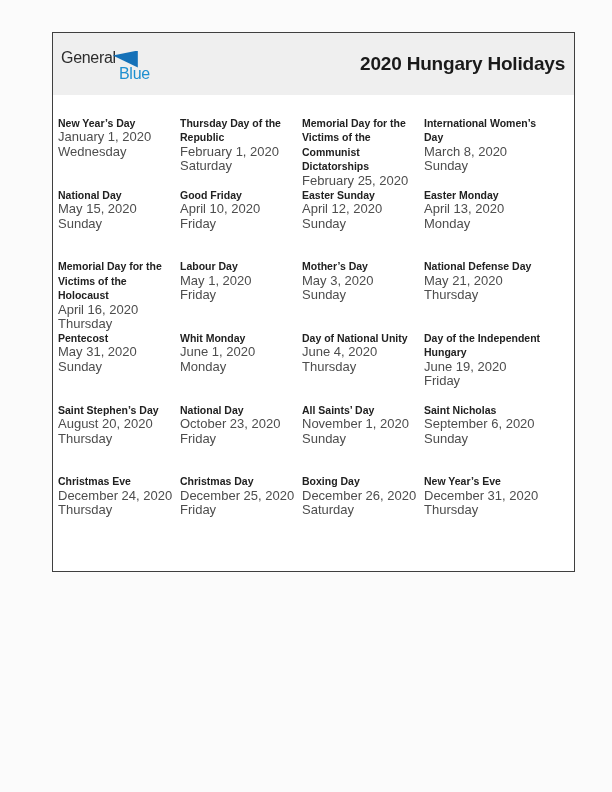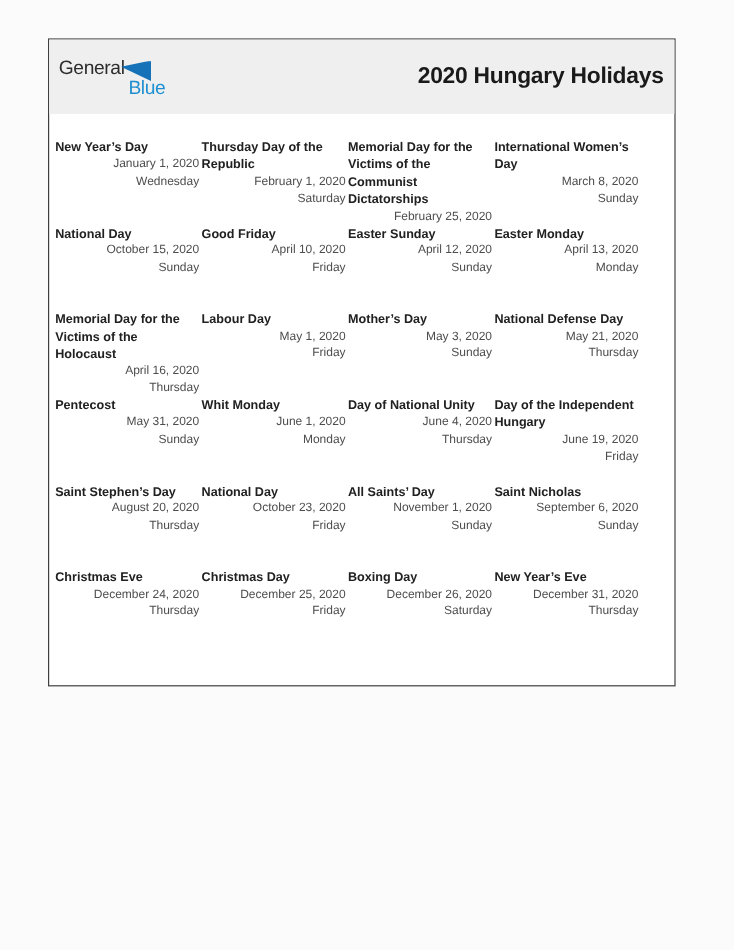--- a/index.html
+++ b/index.html
@@ -4,21 +4,21 @@
 <style>
   * { margin:0; padding:0; box-sizing:border-box; }
   html,body { width:612px; height:792px; }
   body {
     background: var(--canvas-bg, #fbfbfb);
     font-family: "Liberation Sans", "DejaVu Sans", sans-serif;
     position: relative;
     overflow: hidden;
   }
   .page {
-    position:absolute; left:40px; top:32px;
+    position:absolute; left:52px; top:32px;
     width:523px; height:540px;
     background: var(--page-bg, #ffffff);
     border:1px solid var(--page-border, #3f3f3f);
   }
   .header {
     height:62px;
     background: var(--header-bg, #efefef);
     display:flex; align-items:center; justify-content:space-between;
     padding:0 9px 0 8px;
   }
@@ -48,23 +48,22 @@
     grid-template-columns:repeat(4, 120px);
     column-gap:2px;
     grid-auto-rows:71.7px;
   }
   .cell { overflow:visible; }
   .hname {
     font-size:10.5px; line-height:14.4px; font-weight:bold;
     color: var(--holiday-name-text, #212121);
   }
   .hdate, .hday {
-    font-size:10px; line-height:14.4px;
+    font-size:13px; line-height:14.4px;
     color: var(--holiday-meta-text, #4d4d4d);
-    text-align: right;
   }
 </style>
 </head>
 <body>
 
 <div class="page">
   <div class="header">
     <div class="logo">
       <div class="logo-top">
         <span class="logo-general">General</span>
@@ -95,21 +94,21 @@
   </div>
 
   <div class="cell">
     <div class="hname">International Women’s Day</div>
     <div class="hdate">March 8, 2020</div>
     <div class="hday">Sunday</div>
   </div>
 
   <div class="cell">
     <div class="hname">National Day</div>
-    <div class="hdate">October 15, 2020</div>
+    <div class="hdate">May 15, 2020</div>
     <div class="hday">Sunday</div>
   </div>
 
   <div class="cell">
     <div class="hname">Good Friday</div>
     <div class="hdate">April 10, 2020</div>
     <div class="hday">Friday</div>
   </div>
 
   <div class="cell">

